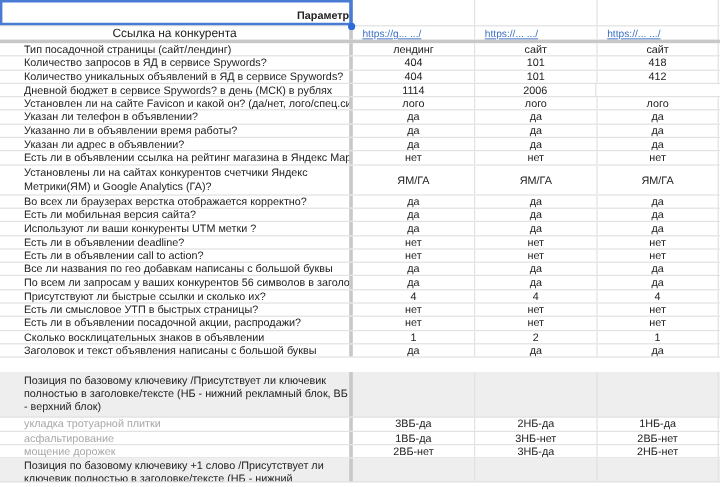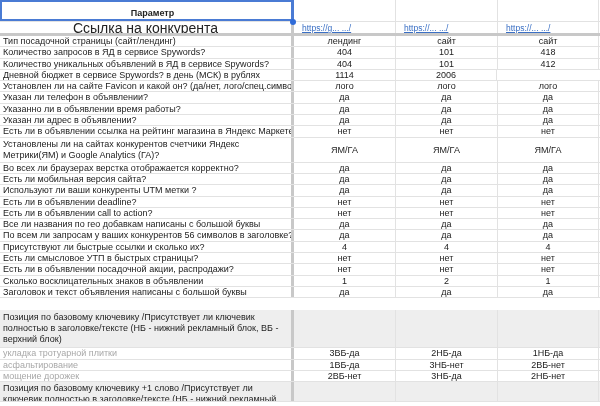--- a/index.html
+++ b/index.html
@@ -1,26 +1,26 @@
 <!DOCTYPE html>
 <html><head>
 <meta charset="utf-8">
 <style>
   html, body { margin:0; padding:0; background:#fff; }
   body { width:600px; height:406px; overflow:hidden; font-family:"Liberation Sans", sans-serif; font-size:9px; color:#222; position:relative; }
   .sheet { position:absolute; left:0; top:0; width:600px; }
   .row { display:flex; border-bottom:1px solid #e2e2e2; box-sizing:border-box; }
-  .c0 { width:294px; padding-left:3px; box-sizing:border-box; border-right:3px solid #c8c8c8; white-space:nowrap; overflow:hidden; line-height:11px; }
+  .c0 { width:294px; padding-left:20px; box-sizing:border-box; border-right:3px solid #c8c8c8; white-space:nowrap; overflow:hidden; line-height:11px; }
   .c { width:102px; text-align:center; box-sizing:border-box; border-right:1px solid #e2e2e2; white-space:nowrap; overflow:hidden; }
   .c:last-child { width:101px; }
   .hdr { height:22px; }
-  .hdr .c0 { font-weight:bold; text-align:center; line-height:22px; border:2px solid #4a7bd4; border-right:3px solid #4a7bd4; padding-left:12px; }
+  .hdr .c0 { font-weight:bold; text-align:right; line-height:22px; border:2px solid #4a7bd4; border-right:3px solid #4a7bd4; padding-left:12px; }
   .hdr .c { border-right:1px solid #e2e2e2; }
   .linkrow { height:14px; border-bottom:3px solid #c8c8c8; }
-  .linkrow .c0 { text-align:center; line-height:13px; font-size:14px; padding-left:0; }
+  .linkrow .c0 { text-align:center; line-height:13px; font-size:10px; padding-left:0; }
   .linkrow .c { line-height:13px; text-align:left; padding-left:8px; }
   .link { color:#3a6fc4; text-decoration:underline; font-size:8.5px;margin-top:29px; }
   .r { height:11.3px; }
   .r .c0, .r .c { line-height:11px; }
   .r2 { height:25px; }
   .r2 .c0 { white-space:normal; line-height:11px; padding-top:1px; }
   .r2 .c { line-height:24px; }
   .gray { background:#eeeeee; }
   .g3 { height:38px;margin-top:12px; }
   .g3 .c0 { white-space:normal; line-height:11px; padding-top:2px; }

